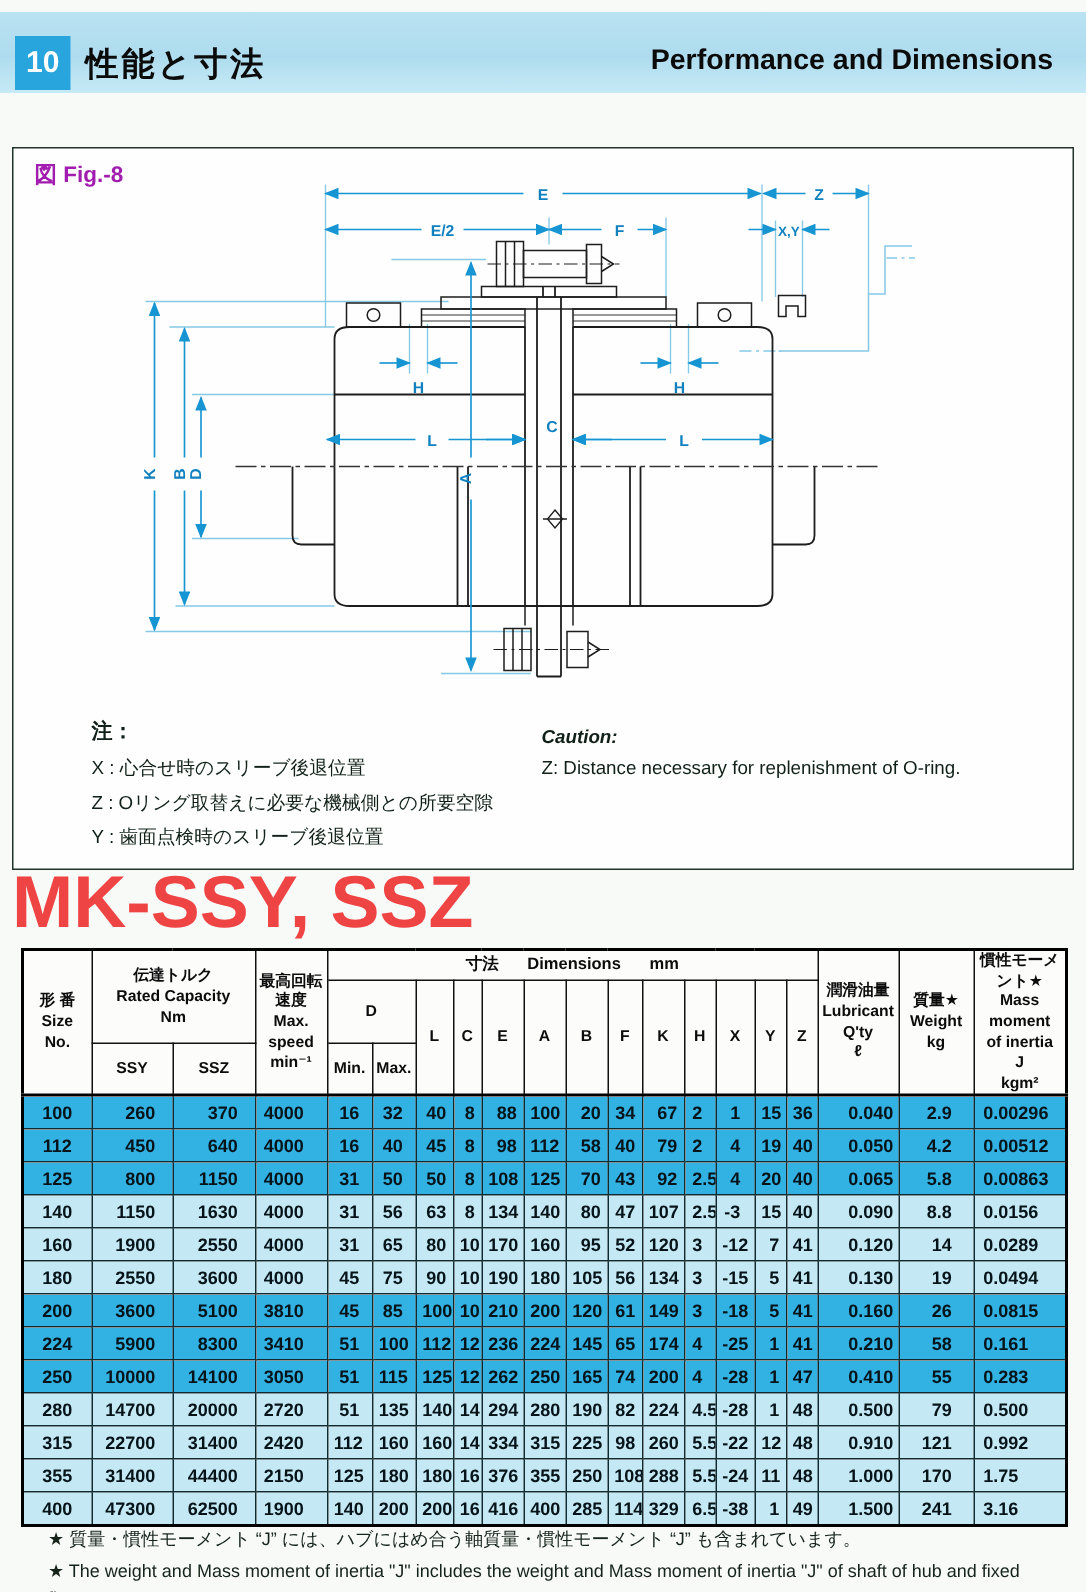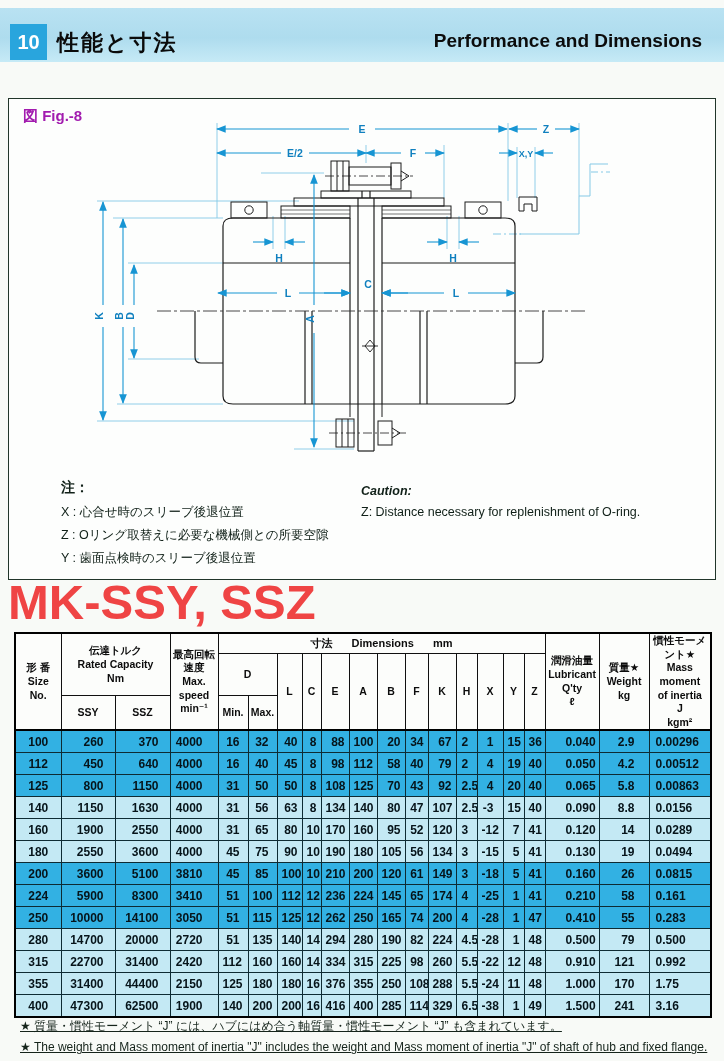--- a/index.html
+++ b/index.html
@@ -70,21 +70,21 @@
   td.c1,td.c2{padding-right:11px;}
   td.c3{padding-right:15px;}
   td.c4,td.c5{padding-right:8px;}
   td.c13{text-align:left;padding-left:5px;}
   td.c14{padding-right:9px;}
   td.c17{padding-right:12px;padding-left:20px;}
   td.c18{padding-right:14px;}
   td.c19{text-align:left;padding-left:6px;}
   
   .footnotes{position:absolute;left:16px;top:1018px;width:700px;color:#15241b;}
-  .footnotes .fn{margin:0 0 4px 4px;font-size:12px;line-height:1.45;text-decoration:underline;}
+  .footnotes .fn{margin:0 0 4px 16px;font-size:12px;line-height:1.45;}
 </style>
 </head>
 <body>
 
 <header class="topbar">
   <div class="numbox">
     <span>10</span>
   </div>
   <h1 class="title-jp">性能と寸法</h1>
   <h1 class="title-en">Performance and Dimensions</h1>

